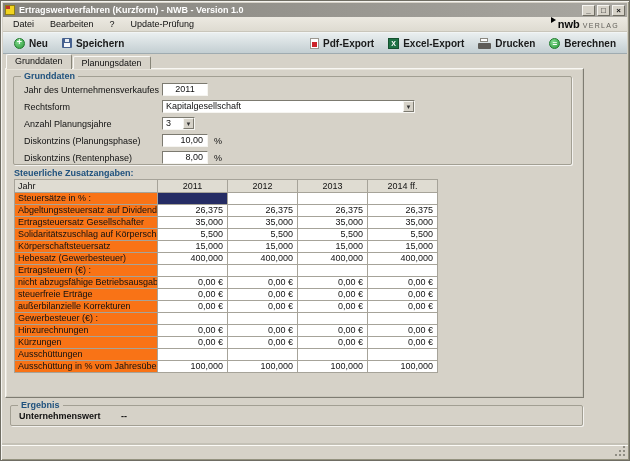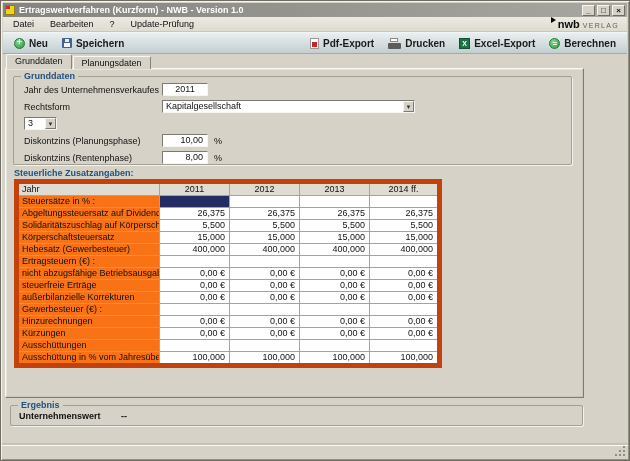--- a/index.html
+++ b/index.html
@@ -82,21 +82,21 @@
   .combo.small{width:33px;}
   .combo-btn{position:absolute;right:0;top:0;bottom:0;width:11px;background:#D6D2C8;
     border:1px solid;border-color:#F6F5F1 #7C7A70 #7C7A70 #F6F5F1;box-sizing:border-box;
     display:flex;align-items:center;justify-content:center;}
   .combo-btn::after{content:"▼";font-size:6px;color:#333;line-height:6px;}
   .suffix{margin-left:6px;}
 
   .zusatz-title{position:absolute;left:8px;top:99px;font-size:9px;font-weight:bold;color:#20527E;}
 
   .tax-table{position:absolute;left:8px;top:110px;border-collapse:collapse;table-layout:fixed;
-    width:424px;background:#fff;border:5px solid #c2410c;}
+    width:424px;background:#fff;border:1px solid #c2410c;}
   .tax-table th,.tax-table td{border:1px solid #A6A399;font-size:9px;line-height:11px;
     overflow:hidden;white-space:nowrap;box-sizing:border-box;padding:0 3px;}
   .tax-table th{background:#DFDCD2;font-weight:normal;text-align:center;height:13px;color:#111;}
   .tax-table th.lbl{text-align:left;}
   .tax-table td{height:12px;}
   .tax-table td.lbl{background:#f97316;text-align:left;color:#111;}
   .tax-table td.val{background:#fff;text-align:right;padding-right:4px;color:#111;}
   .tax-table td.val.selected{background:#252C64;}
   .tax-table col.c0{width:143px;}
   .tax-table col.cy{width:70px;}
@@ -153,26 +153,26 @@
          <span class="icon save-icon"></span>
          <span>Speichern</span>
        </span>
       </span>
     <span class="toolbar-group toolbar-right">
         <span class="tbtn">
          <span class="icon pdf-icon"></span>
          <span>Pdf-Export</span>
        </span>
         <span class="tbtn">
+         <span class="icon excel-icon"></span>
+         <span>Excel-Export</span>
+       </span>
+        <span class="tbtn">
          <span class="icon print-icon"></span>
          <span>Drucken</span>
-       </span>
-        <span class="tbtn">
-         <span class="icon excel-icon"></span>
-         <span>Excel-Export</span>
        </span>
         <span class="tbtn">
          <span class="icon calc-icon"></span>
          <span>Berechnen</span>
        </span>
       </span>
   </div>
 
   <div class="tabstrip">
       <span class="tab active">Grunddaten</span>
@@ -190,20 +190,21 @@
             </span>
      </div>
           <div class="frow">
        <span class="flabel">Rechtsform</span>
        <span class="combo wide">
               <span>Kapitalgesellschaft</span>
               <span class="combo-btn"></span>
             </span>
      </div>
           <div class="frow">
+       <span class="flabel">Anzahl Planungsjahre</span>
        <span class="combo small">
               <span>3</span>
               <span class="combo-btn"></span>
             </span>
      </div>
           <div class="frow">
        <span class="flabel">Diskontzins (Planungsphase)</span>
        <span class="textbox right">
               <span>10,00</span>
             </span>
@@ -245,20 +246,27 @@
             <td class="val"></td>
           </tr>
           <tr>
           <td class="lbl">Abgeltungssteuersatz auf Dividenden</td>
             <td class="val">26,375</td>
             <td class="val">26,375</td>
             <td class="val">26,375</td>
             <td class="val">26,375</td>
           </tr>
           <tr>
+          <td class="lbl">Ertragsteuersatz Gesellschafter</td>
+            <td class="val">35,000</td>
+            <td class="val">35,000</td>
+            <td class="val">35,000</td>
+            <td class="val">35,000</td>
+          </tr>
+          <tr>
           <td class="lbl">Solidaritätszuschlag auf Körperschaftsteuer</td>
             <td class="val">5,500</td>
             <td class="val">5,500</td>
             <td class="val">5,500</td>
             <td class="val">5,500</td>
           </tr>
           <tr>
           <td class="lbl">Körperschaftsteuersatz</td>
             <td class="val">15,000</td>
             <td class="val">15,000</td>

